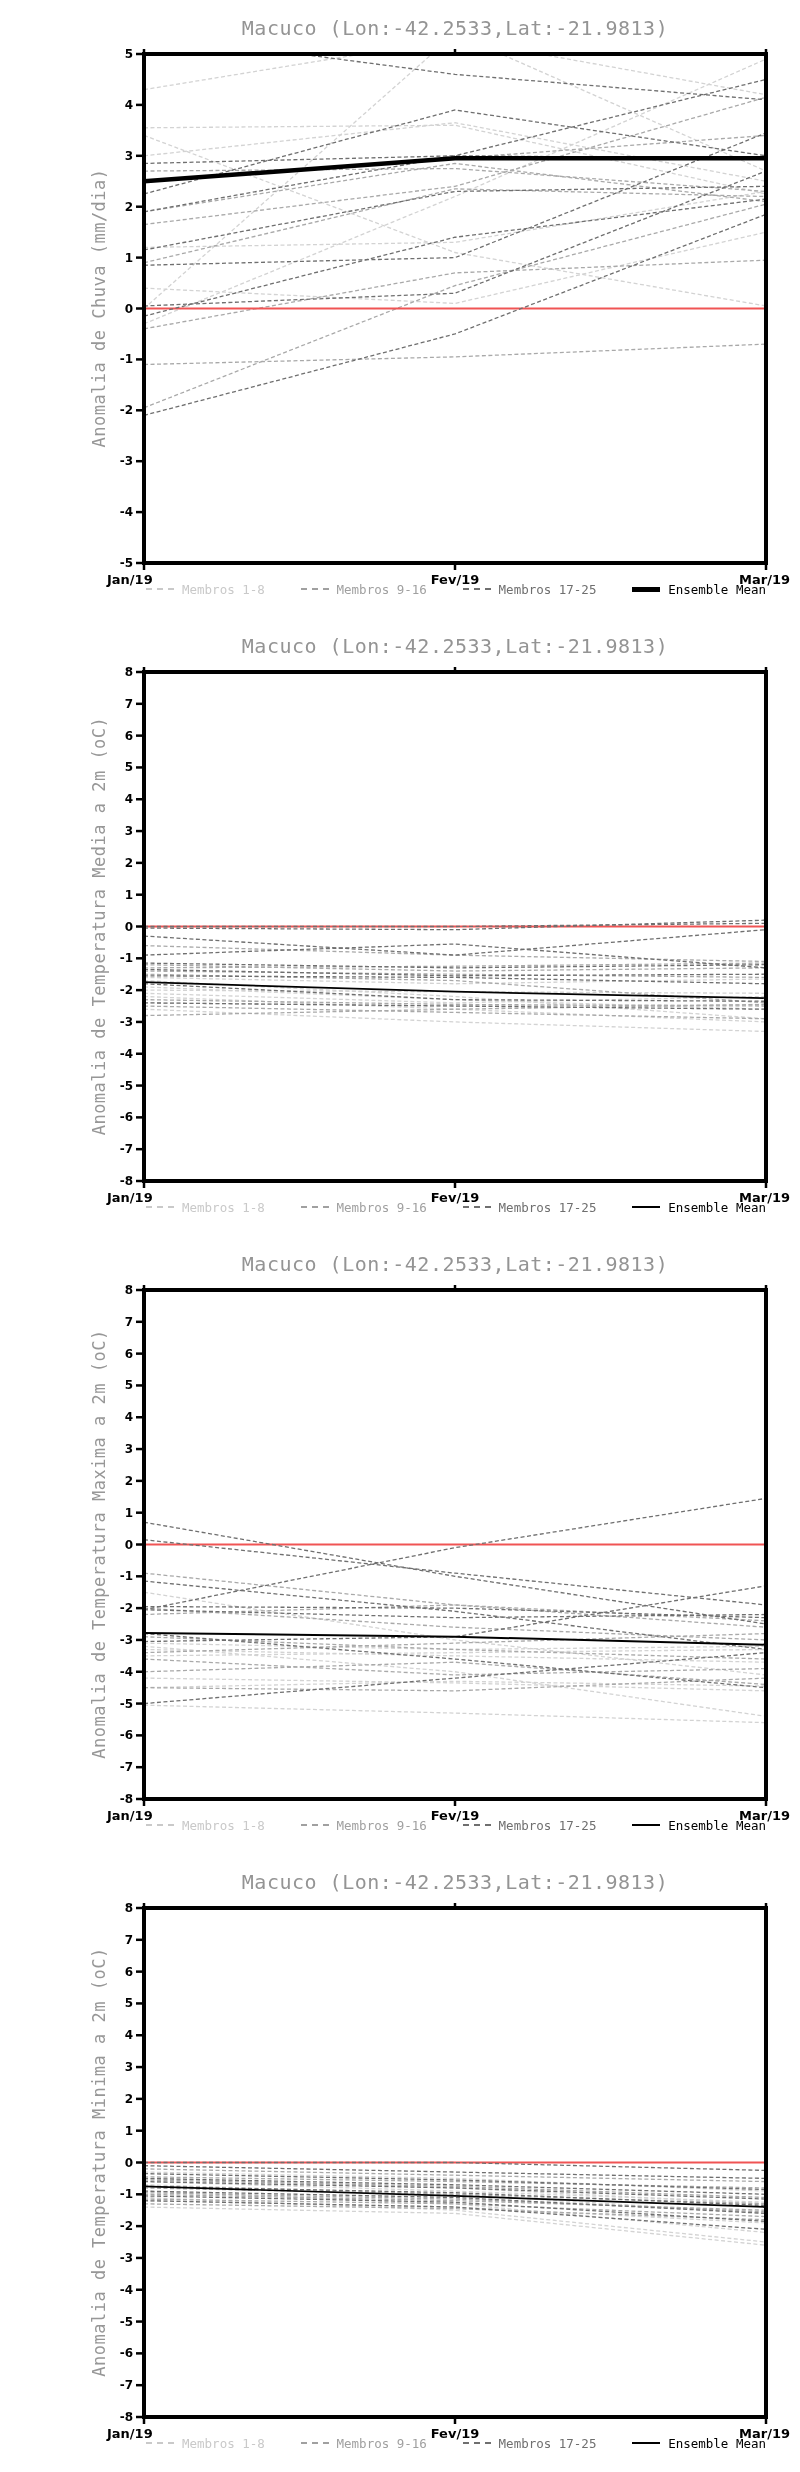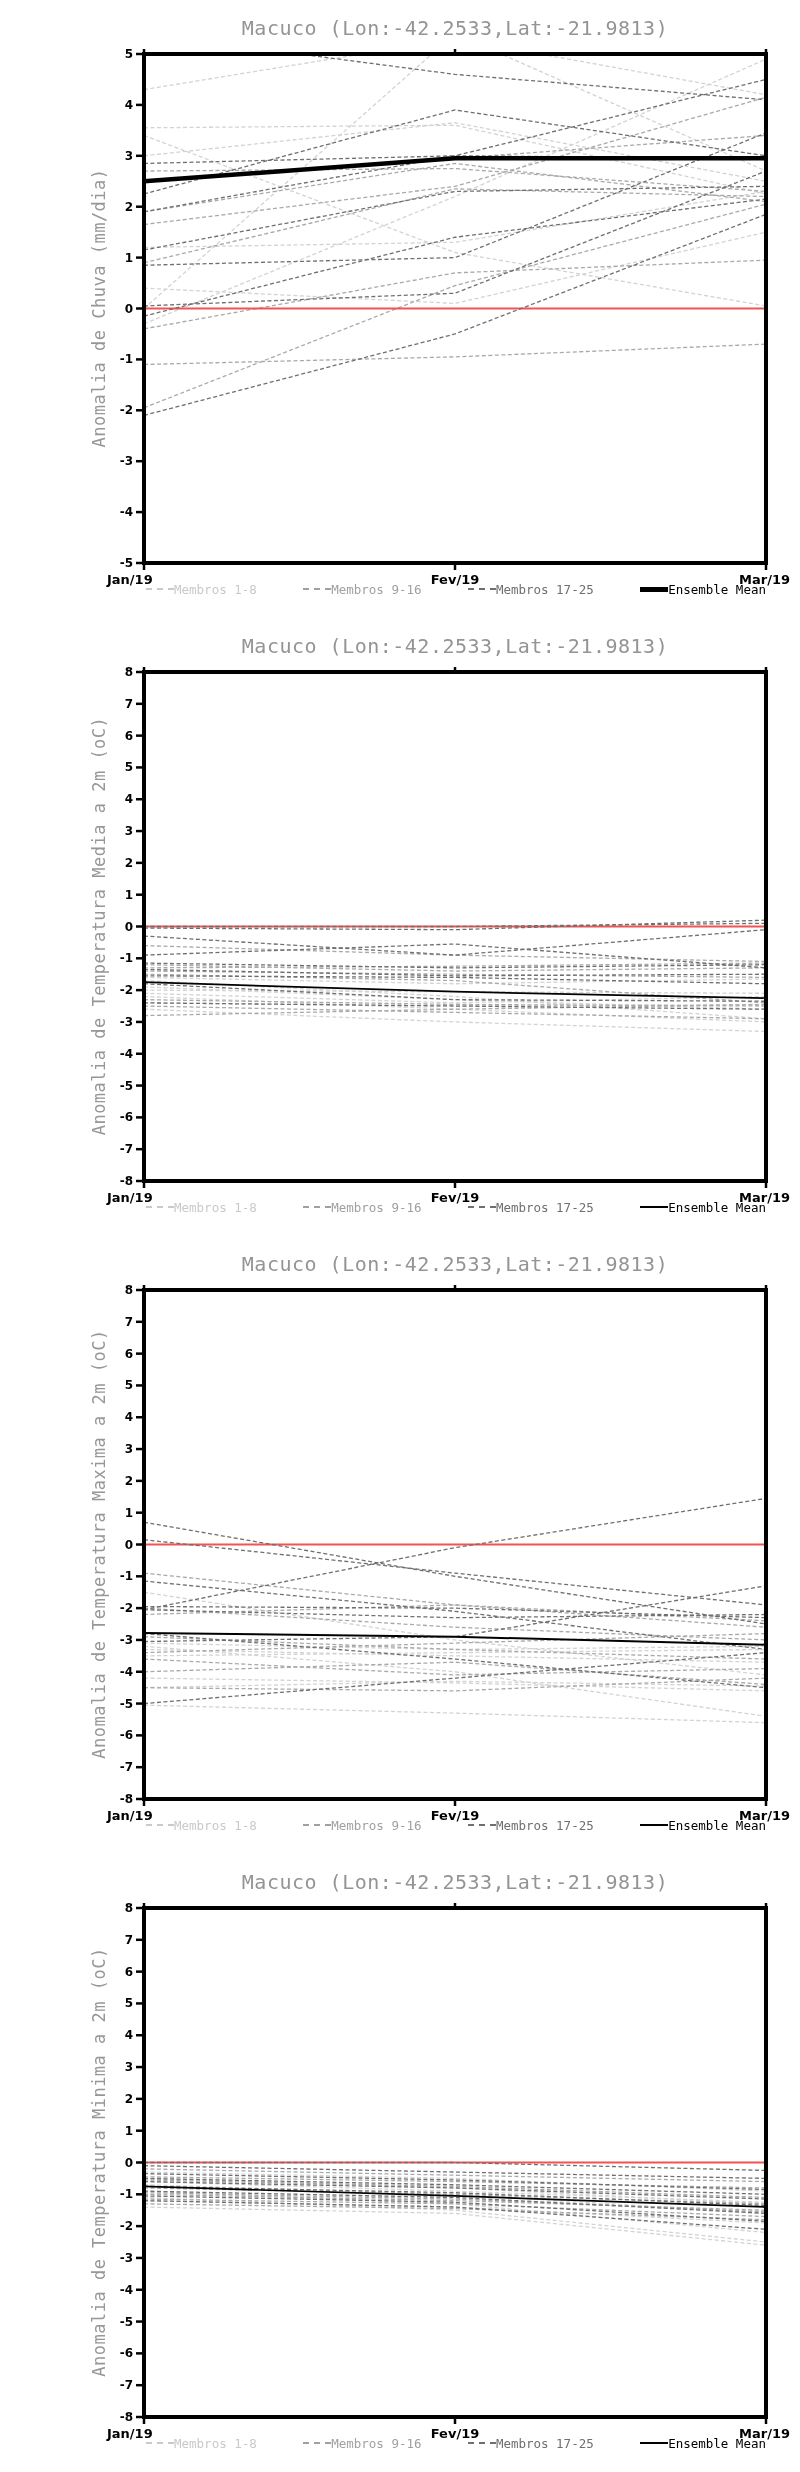--- a/index.html
+++ b/index.html
@@ -16,21 +16,21 @@
     color:#979797;white-space:nowrap;
   }
   svg.plot{position:absolute;left:0;top:0;}
   svg.plot text.ytick{font:bold 12px "DejaVu Sans",sans-serif;fill:#000;}
   svg.plot text.xtick{font:bold 13px "DejaVu Sans",sans-serif;fill:#000;}
   .legend{
     position:absolute;left:146px;top:580px;width:620px;height:18px;
     display:flex;justify-content:space-between;align-items:center;
     font-family:"DejaVu Sans Mono",monospace;font-size:12.5px;white-space:nowrap;
   }
-  .legend-item{display:flex;align-items:center;}
+  .legend-item{display:flex;align-items:center;gap:8px;}
   .legend-item .sample{display:inline-block;width:28px;height:0;border-top:2px dashed #999;}
   .legend-item .sample.solid{border-top-style:solid;}
   .chart.c0 .legend-item .sample.solid{border-top-width:5px;}
 </style>
 </head>
 <body>
 
 <section class="chart c0">
   <div class="chart-title">Macuco (Lon:-42.2533,Lat:-21.9813)</div>
   <div class="ylabel">Anomalia de Chuva (mm/dia)</div>

